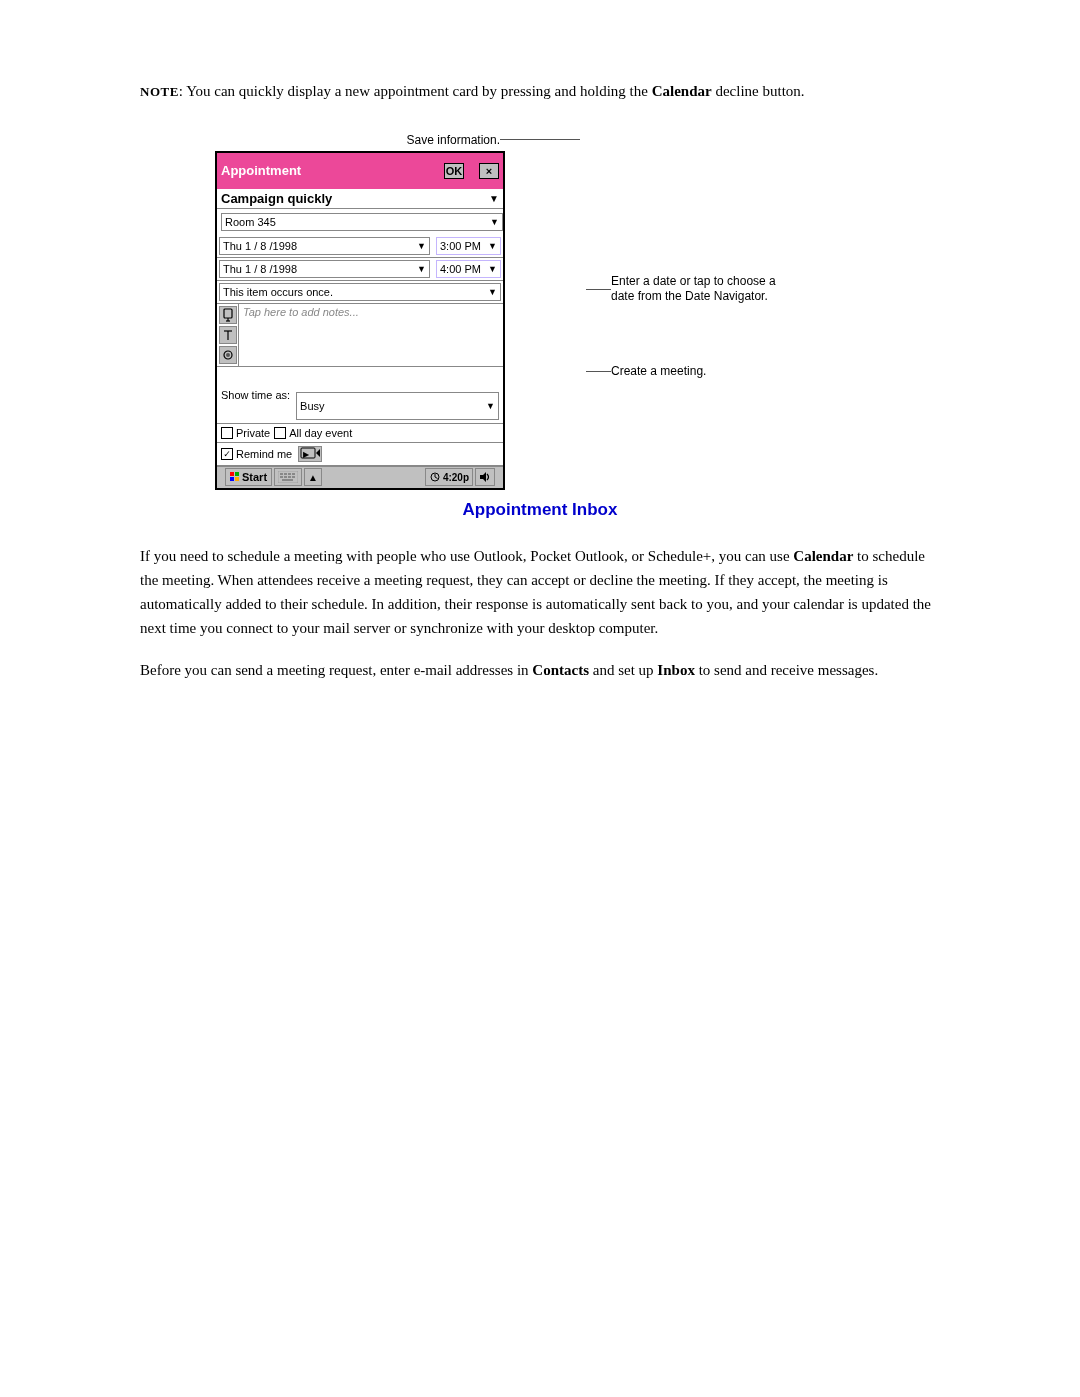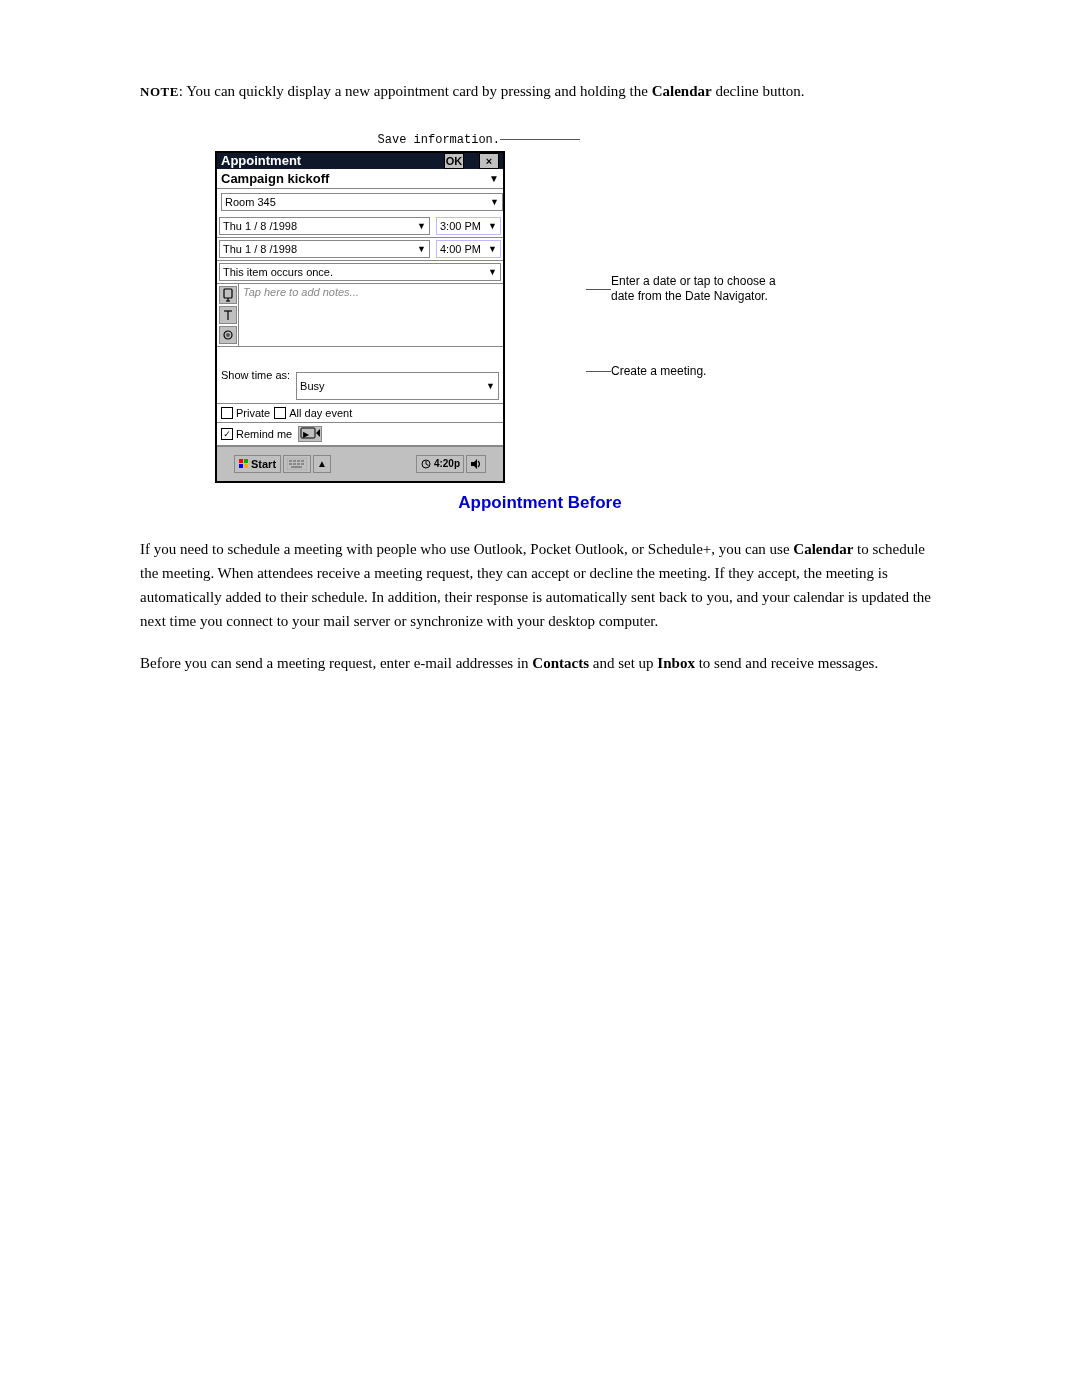--- a/index.html
+++ b/index.html
@@ -31,26 +31,26 @@
     .win-frame {
       border: 2px solid #000;
       width: 290px;
       background: #ffffff;
       font-family: Arial, sans-serif;
       font-size: 12px;
       flex-shrink: 0;
     }
 
     .win-titlebar {
-      background: #0f172a;
+      background: #ec4899;
       color: #ffffff;
       display: flex;
       align-items: center;
       justify-content: space-between;
-      padding: 0 4px;
+      padding: 10px 4px;
       font-size: 13px;
       font-weight: bold;
     }
 
     .win-titlebar-title {
       color: #ffffff;
     }
 
     .win-titlebar-buttons {
       display: flex;
@@ -264,21 +264,21 @@
       display: flex;
       align-items: center;
       justify-content: center;
     }
 
     .taskbar {
       background: #c0c0c0;
       border-top: 1px solid #888;
       display: flex;
       align-items: center;
-      padding: 17px;
+      padding: 8px;
       gap: 2px;
       height: 22px;
     }
 
     .taskbar-start {
       border: 1px solid #888;
       background: #c0c0c0;
       padding: 1px 4px;
       font-size: 11px;
       font-weight: bold;
@@ -352,21 +352,21 @@
     .save-callout {
       display: flex;
       align-items: center;
       width: 440px;
       justify-content: flex-end;
       margin-bottom: 4px;
     }
 
     .save-callout-text {
       font-size: 12px;
-      font-family: Liberation Mono, monospace;
+      font-family: Liberation Sans, sans-serif;
     }
 
     .save-callout-line {
       width: 80px;
       height: 1px;
       background: #555;
     }
 
     .right-callouts {
       display: flex;
@@ -413,21 +413,21 @@
 
       <div class="win-titlebar">
         <span class="win-titlebar-title">Appointment</span>
         <div class="win-titlebar-buttons">
           <div class="win-btn">OK</div>
           <div class="win-btn">×</div>
         </div>
       </div>
 
       <div class="win-subject-row">
-        <span>Campaign kickoff</span>
+        <span>Campaign quickly</span>
         <span class="down-arrow">▼</span>
       </div>
 
       <div style="padding:2px;">
         <div class="win-field-location">
           <span class="location-text">Room 345</span>
           <span class="field-arrow">▼</span>
         </div>
       </div>
 
@@ -574,21 +574,21 @@
 
     <div style="margin-top: 55px;">
       <div class="r-callout">
         <div class="r-line"></div>
         <span class="r-text">Create a meeting.</span>
       </div>
     </div>
   </div>
 </div>
 
-<p class="caption">Appointment Before</p>
+<p class="caption">Appointment Inbox</p>
 
 <p class="body-para">
   <span>If you need to schedule a meeting with people who use Outlook, Pocket Outlook, or Schedule+, you can use </span><strong>Calendar</strong><span> to schedule the meeting. When attendees receive a meeting request, they can accept or decline the meeting. If they accept, the meeting is automatically added to their schedule. In addition, their response is automatically sent back to you, and your calendar is updated the next time you connect to your mail server or synchronize with your desktop computer.</span>
 </p>
 
 <p class="body-para">
   <span>Before you can send a meeting request, enter e-mail addresses in </span><strong>Contacts</strong><span> and set up </span><strong>Inbox</strong><span> to send and receive messages.</span>
 </p>
 
 </body></html>

